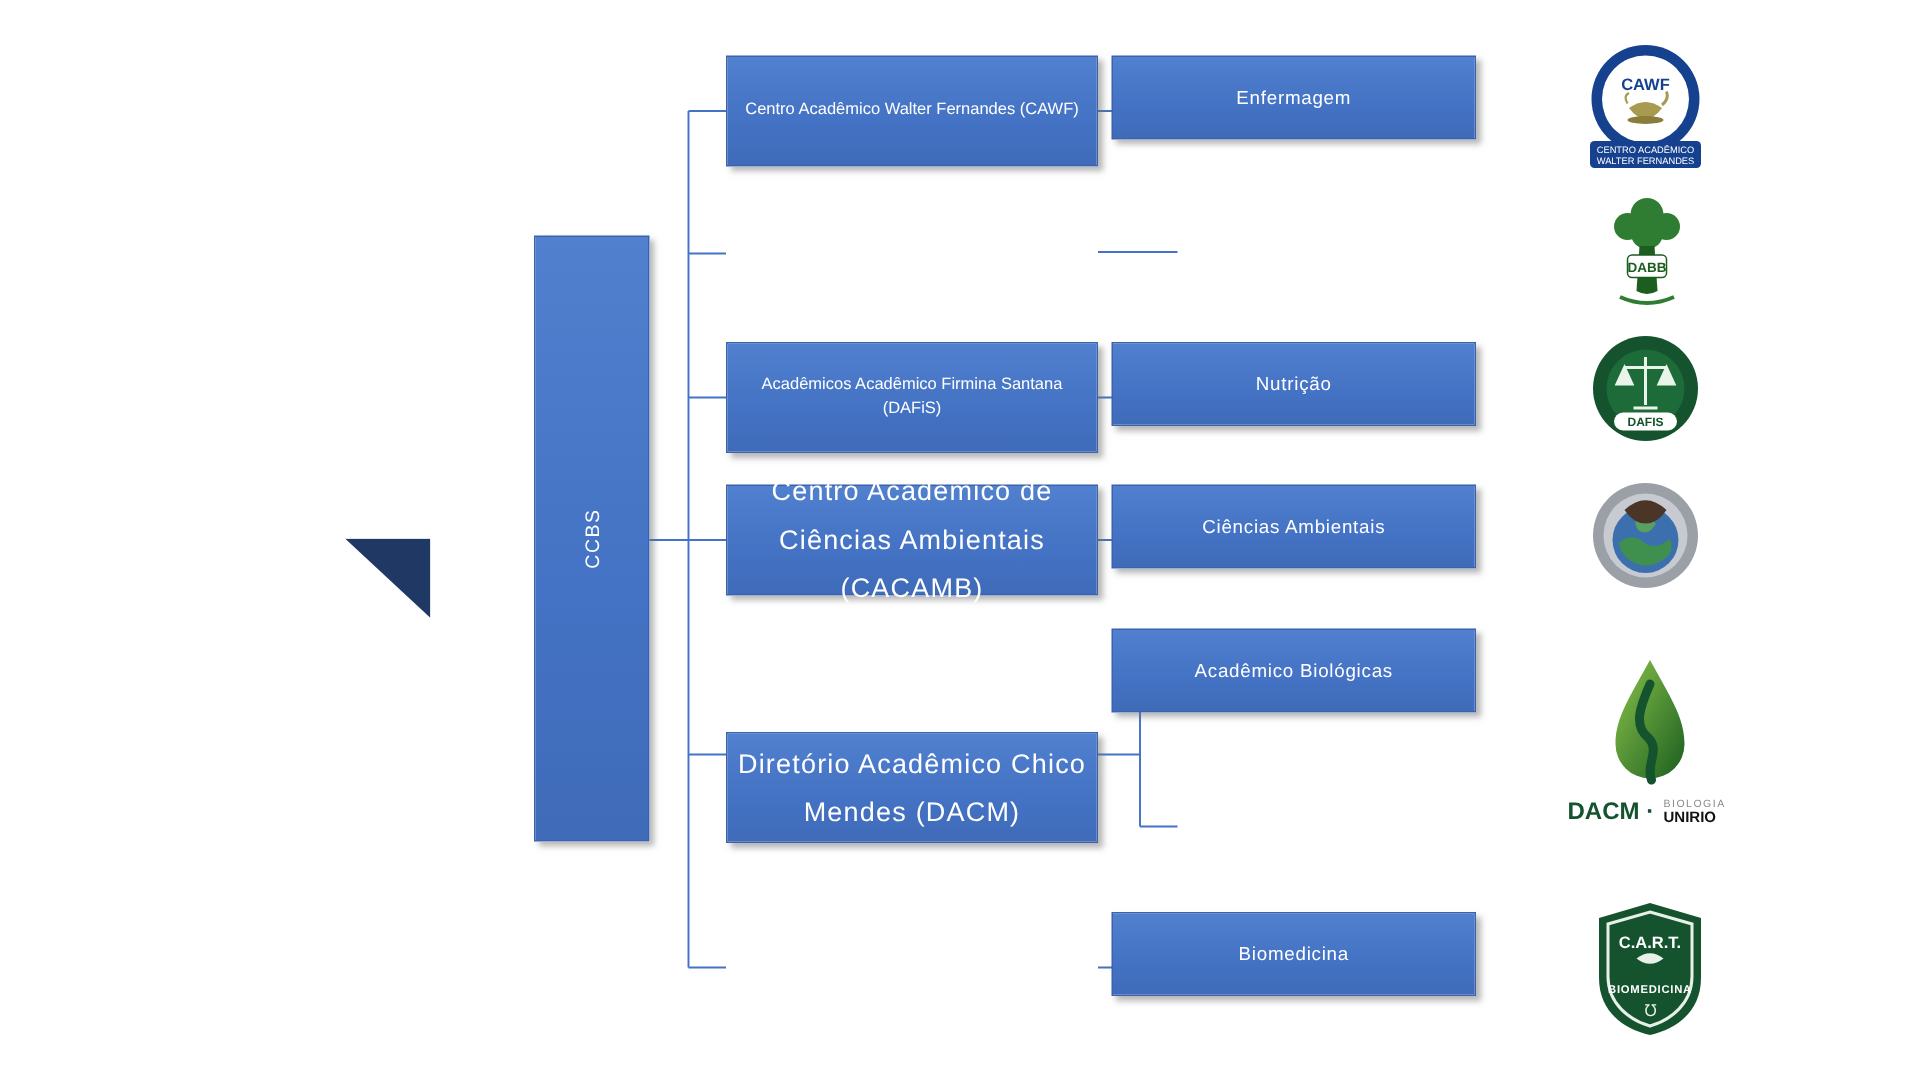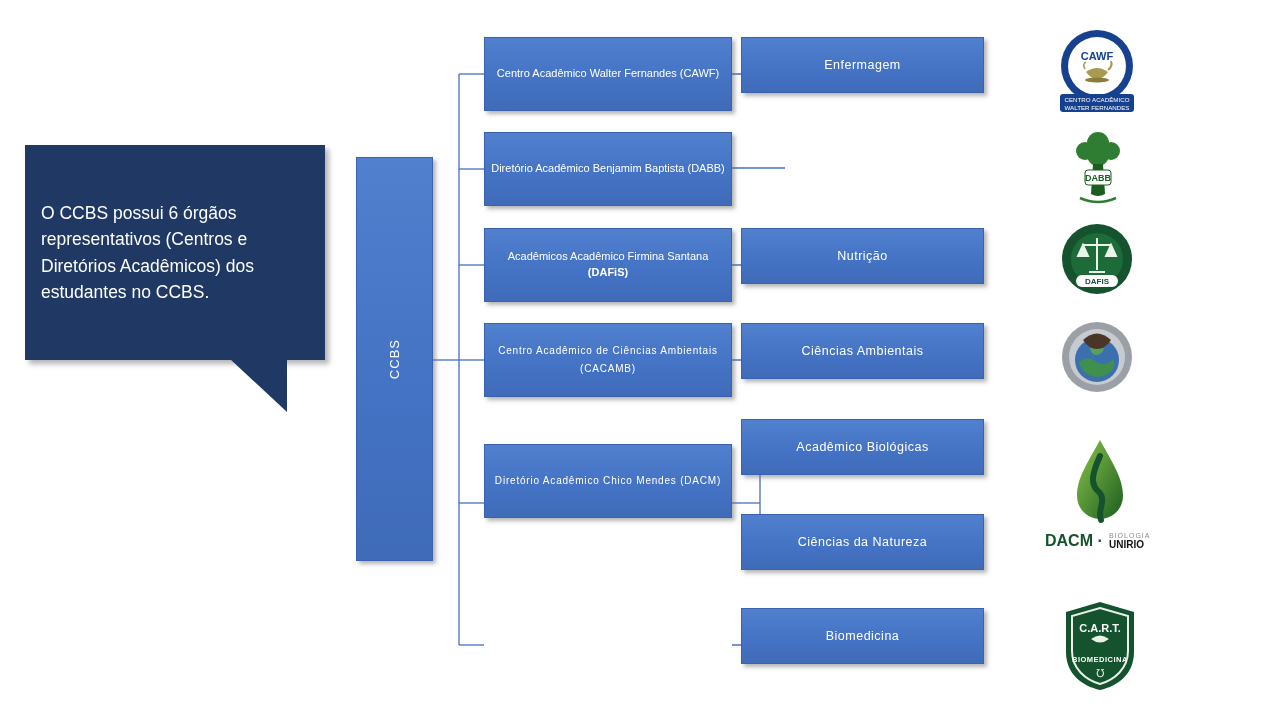--- a/index.html
+++ b/index.html
@@ -49,24 +49,24 @@
     position:absolute;
     background:linear-gradient(180deg,#5080ce 0%,#4472c4 60%,#3f6bb8 100%);
     border:1px solid #3a62ae;
     box-shadow:3px 3px 4px rgba(110,110,110,.5);
     color:#ffffff;
     display:flex; align-items:center; justify-content:center;
     text-align:center;
     padding:5px 6px;
   }
   .org    { left:484px; width:248px; height:74px; font-size:11px; line-height:1.45; }
-  .spaced { font-size:10px; letter-spacing:.8px; line-height:1.8;justify-content:center; }
+  .spaced { font-size:18px; letter-spacing:.8px; line-height:1.8;justify-content:center; }
   .course { left:741px; width:243px; height:56px; font-size:12.5px; letter-spacing:.5px; }
 
-  .org b { font-weight:bold; }
+  .org b { font-weight:normal; }
 
   
   .logo { position:absolute; }
 </style>
 </head>
 <body>
 
 <div class="stage">
 
   <svg class="connectors" viewBox="0 0 1280 720" xmlns="http://www.w3.org/2000/svg">
@@ -84,59 +84,50 @@
       <line x1="732" y1="265" x2="785" y2="265"></line>
       <line x1="732" y1="360" x2="785" y2="360"></line>
       <line x1="732" y1="645" x2="785" y2="645"></line>
       <line x1="732" y1="503" x2="760" y2="503"></line>
       <line x1="760" y1="456" x2="760" y2="551"></line>
       <line x1="760" y1="456" x2="785" y2="456"></line>
       <line x1="760" y1="551" x2="785" y2="551"></line>
     </g>
   </svg>
 
-  <div class="callout">
-    <span>O CCBS possui 6 órgãos representativos (Centros e Diretórios Acadêmicos) dos estudantes no CCBS.</span>
-  </div>
   <div class="callout-tail"></div>
 
   <div class="root-bar">
     <span class="root-label">CCBS</span>
   </div>
 
   <div class="box org" style="top:37px">
     <span>Centro Acadêmico Walter Fernandes (CAWF)</span>
   </div>
-  <div class="box org" style="top:132px">
-    <span>Diretório Acadêmico Benjamim Baptista (DABB)</span>
-  </div>
   <div class="box org" style="top:228px">
     <span><span>Acadêmicos Acadêmico Firmina Santana </span><b>(DAFiS)</b></span>
   </div>
   <div class="box org spaced" style="top:323px">
     <span>Centro Acadêmico de Ciências Ambientais (CACAMB)</span>
   </div>
-  <div class="box org spaced" style="top:444px">
+  <div class="box org spaced" style="top:488px">
     <span>Diretório Acadêmico Chico Mendes (DACM)</span>
   </div>
 
   <div class="box course" style="top:37px">
     <span>Enfermagem</span>
   </div>
   <div class="box course" style="top:323px">
     <span>Ciências Ambientais</span>
   </div>
   <div class="box course" style="top:228px">
     <span>Nutrição</span>
   </div>
   <div class="box course" style="top:419px">
     <span>Acadêmico Biológicas</span>
-  </div>
-  <div class="box course" style="top:514px">
-    <span>Ciências da Natureza</span>
   </div>
   <div class="box course" style="top:608px">
     <span>Biomedicina</span>
   </div>
 
   <svg class="logo" style="left:1055px; top:28px" width="84" height="88" viewBox="0 0 84 88" xmlns="http://www.w3.org/2000/svg">
     <circle cx="42" cy="38" r="36" fill="#15418e"></circle>
     <circle cx="42" cy="38" r="29" fill="#ffffff"></circle>
     <text x="42" y="32" font-size="11" font-weight="bold" fill="#15418e" text-anchor="middle">CAWF</text>
     <g>

